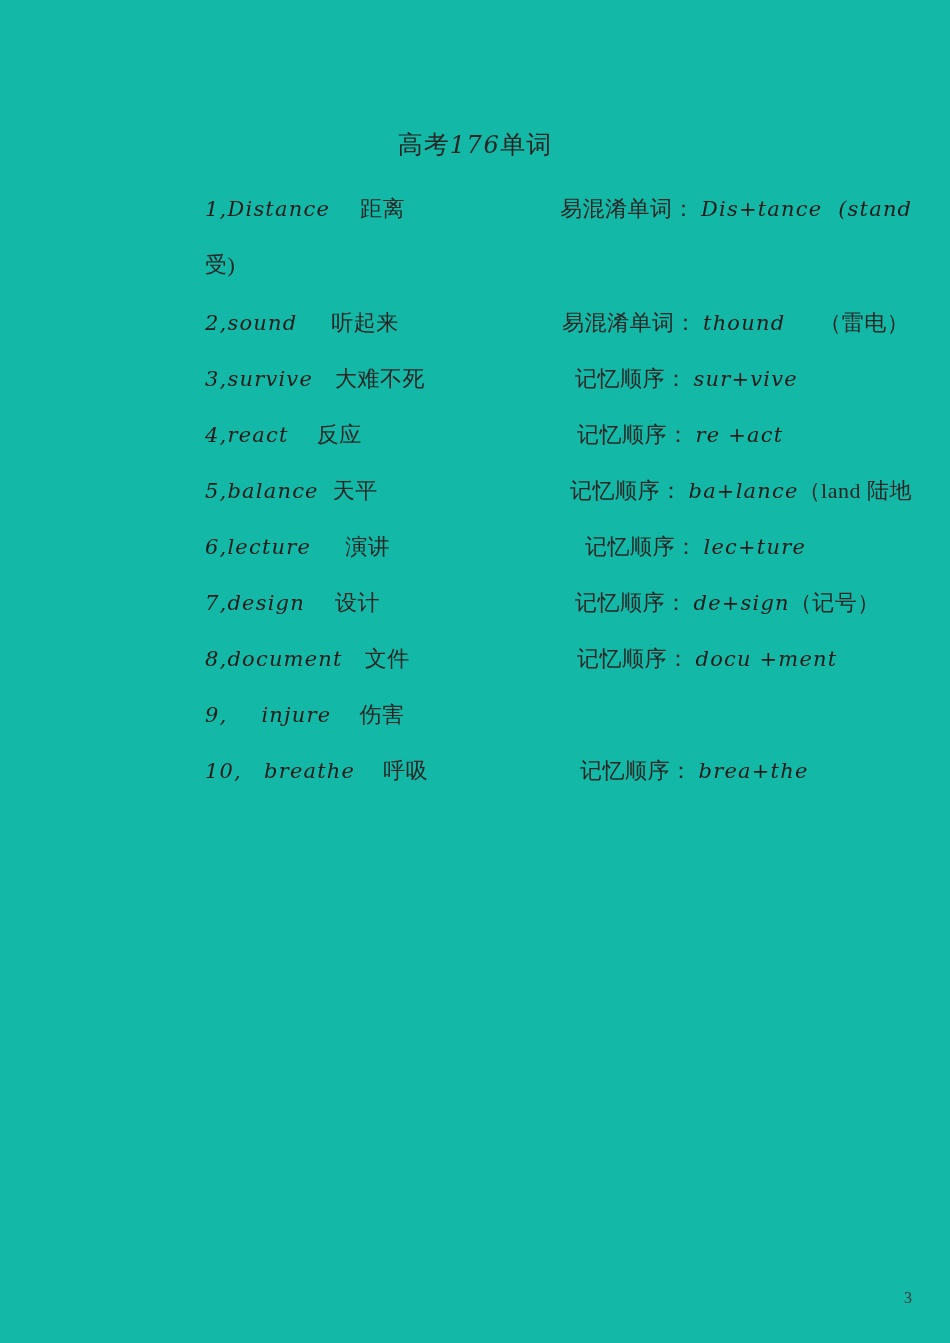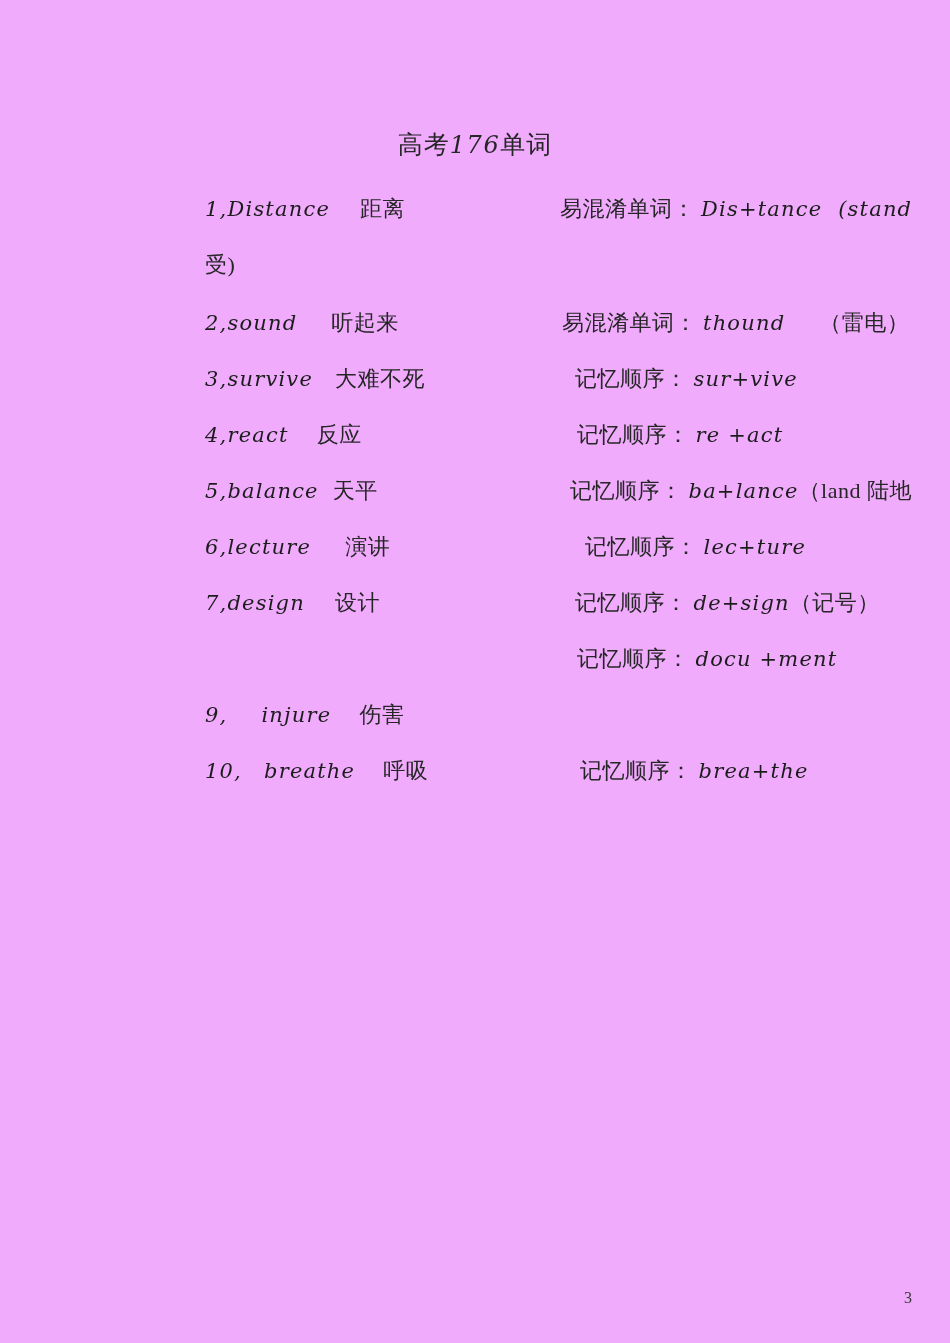--- a/index.html
+++ b/index.html
@@ -12,21 +12,21 @@
     height: 1343px;
     position: relative;
     overflow: hidden;
     font-family: "Liberation Serif", "DejaVu Serif", serif;
     color: #1a1a1a;
   }
 
   .page {
     position: absolute;
     inset: 0;
-    background: #f0abfc;
+    background: #14b8a6;
   }
 
   
   .doc-title {
     position: absolute;
     left: 0;
     right: 0;
     top: 128px;
     text-align: center;
     font-size: 25px;
@@ -173,20 +173,21 @@
       <div class="cell col-left"><span class="hand idx">6,</span><span class="hand word">lecture</span><span class="cjk mean">演讲</span></div>
       <div class="cell col-right"><span class="cjk label">记忆顺序：</span><span class="hand note">lec+ture</span></div>
     </div>
 
     <div class="row r7">
       <div class="cell col-left"><span class="hand idx">7,</span><span class="hand word">design</span><span class="cjk mean">设计</span></div>
       <div class="cell col-right"><span class="cjk label">记忆顺序：</span><span class="hand note">de+sign</span><span class="cjk">（记号）</span></div>
     </div>
 
     <div class="row r8">
+      <div class="cell col-left"><span class="hand idx">8,</span><span class="hand word">document</span><span class="cjk mean">文件</span></div>
       <div class="cell col-right"><span class="cjk label">记忆顺序：</span><span class="hand note">docu +ment</span></div>
     </div>
 
     <div class="row r9">
       <div class="cell col-left"><span class="hand idx">9,</span><span class="hand word" style="margin-left:34px">injure</span><span class="cjk mean">伤害</span></div>
     </div>
 
     <div class="row r10">
       <div class="cell col-left"><span class="hand idx">10,</span><span class="hand word" style="margin-left:22px">breathe</span><span class="cjk mean">呼吸</span></div>
       <div class="cell col-right"><span class="cjk label">记忆顺序：</span><span class="hand note">brea+the</span></div>

